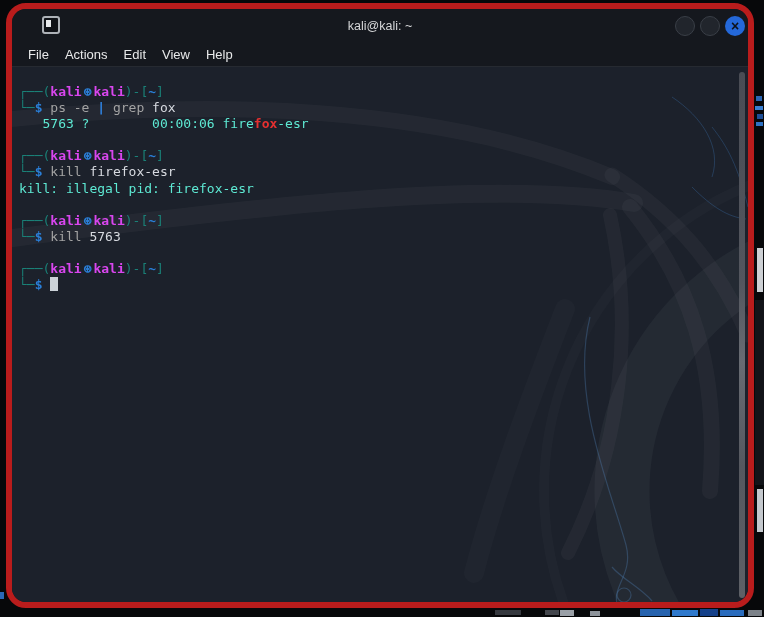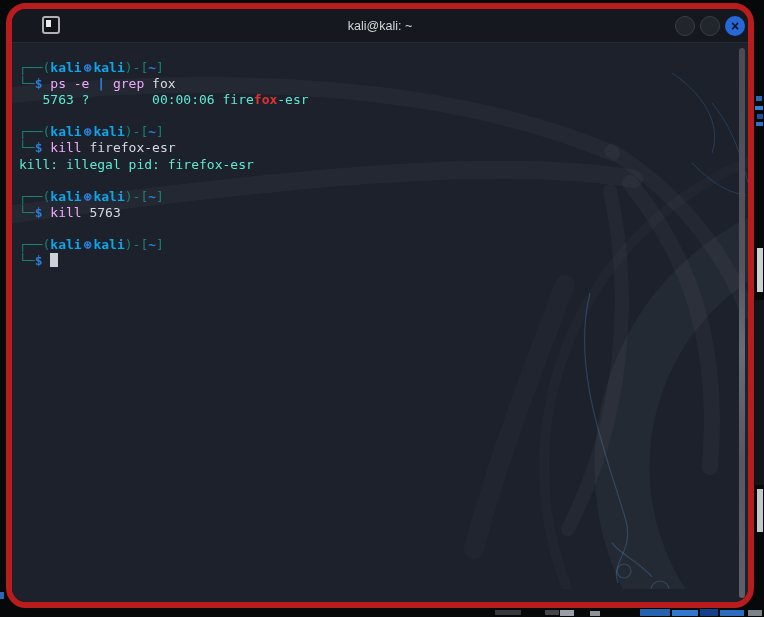--- a/index.html
+++ b/index.html
@@ -60,25 +60,25 @@
     position:relative;flex:1;background:#1c212b;overflow:hidden;
   }
   .art{position:absolute;left:0;top:0;}
   .term-text{
     position:absolute;left:7px;top:17px;
     font-family:"DejaVu Sans Mono", monospace;
     font-size:13px;line-height:16.1px;white-space:pre;
   }
   .t-line{height:16.1px;}
   .sg-frame{color:#1a8077;}
-  .sg-user{color:#0ea5e9;font-weight:bold;}
+  .sg-user{color:#d946ef;font-weight:bold;}
   .sg-glyph{color:#2a7fd8;font-weight:bold;font-family:"DejaVu Sans Mono","DejaVu Sans",monospace;padding:0 2px;}
   .sg-dir{color:#2a7fd8;font-weight:bold;}
   .sg-dollar{color:#2a7fd8;font-weight:bold;}
-  .sg-cmd{color:#f0abfc;}
+  .sg-cmd{color:#a3a3a3;}
   .sg-pipe{color:#2f86e8;font-weight:bold;}
   .sg-arg{color:#d7dae0;}
   .sg-out{color:#5eead4;}
   .sg-red{color:#e53030;font-weight:bold;}
   .sg-cursor{display:inline-block;width:8px;height:14px;background:#ccd2d8;vertical-align:-2px;}
   .scrollbar{
     position:absolute;right:3px;top:5px;bottom:4px;width:6px;border-radius:3px;
     background:linear-gradient(#494c54 0%, #53565e 40%, #686c73 55%, #55585f 75%, #5d6066 100%);
   }
 </style>
@@ -108,20 +108,27 @@
   <div class="titlebar">
     <div class="app-icon"></div>
     <div class="win-title">kali@kali: ~</div>
     <div class="controls">
         <div class="ctl dim"></div>
         <div class="ctl dim"></div>
         <div class="ctl close">×</div>
       </div>
   </div>
 
+  <div class="menubar">
+      <span class="menu-item">File</span>
+      <span class="menu-item">Actions</span>
+      <span class="menu-item">Edit</span>
+      <span class="menu-item">View</span>
+      <span class="menu-item">Help</span>
+    </div>
   <div class="menu-sep"></div>
 
   <div class="terminal">
     <svg class="art" width="746" height="546" viewBox="0 0 746 546">
       <g fill="none" stroke="#ffffff" stroke-opacity="0.035" stroke-linecap="round">
         <path d="M -30 55 C 200 30, 430 38, 600 110" stroke-width="16"></path>
         <path d="M -30 175 C 250 138, 480 112, 622 136" stroke-width="18"></path>
         <path d="M 600 108 C 662 148, 706 198, 736 268" stroke-width="15"></path>
         <path d="M 618 140 C 678 214, 708 300, 698 424" stroke-width="16"></path>
         <path d="M 598 148 C 622 258, 610 380, 556 486" stroke-width="14"></path>

